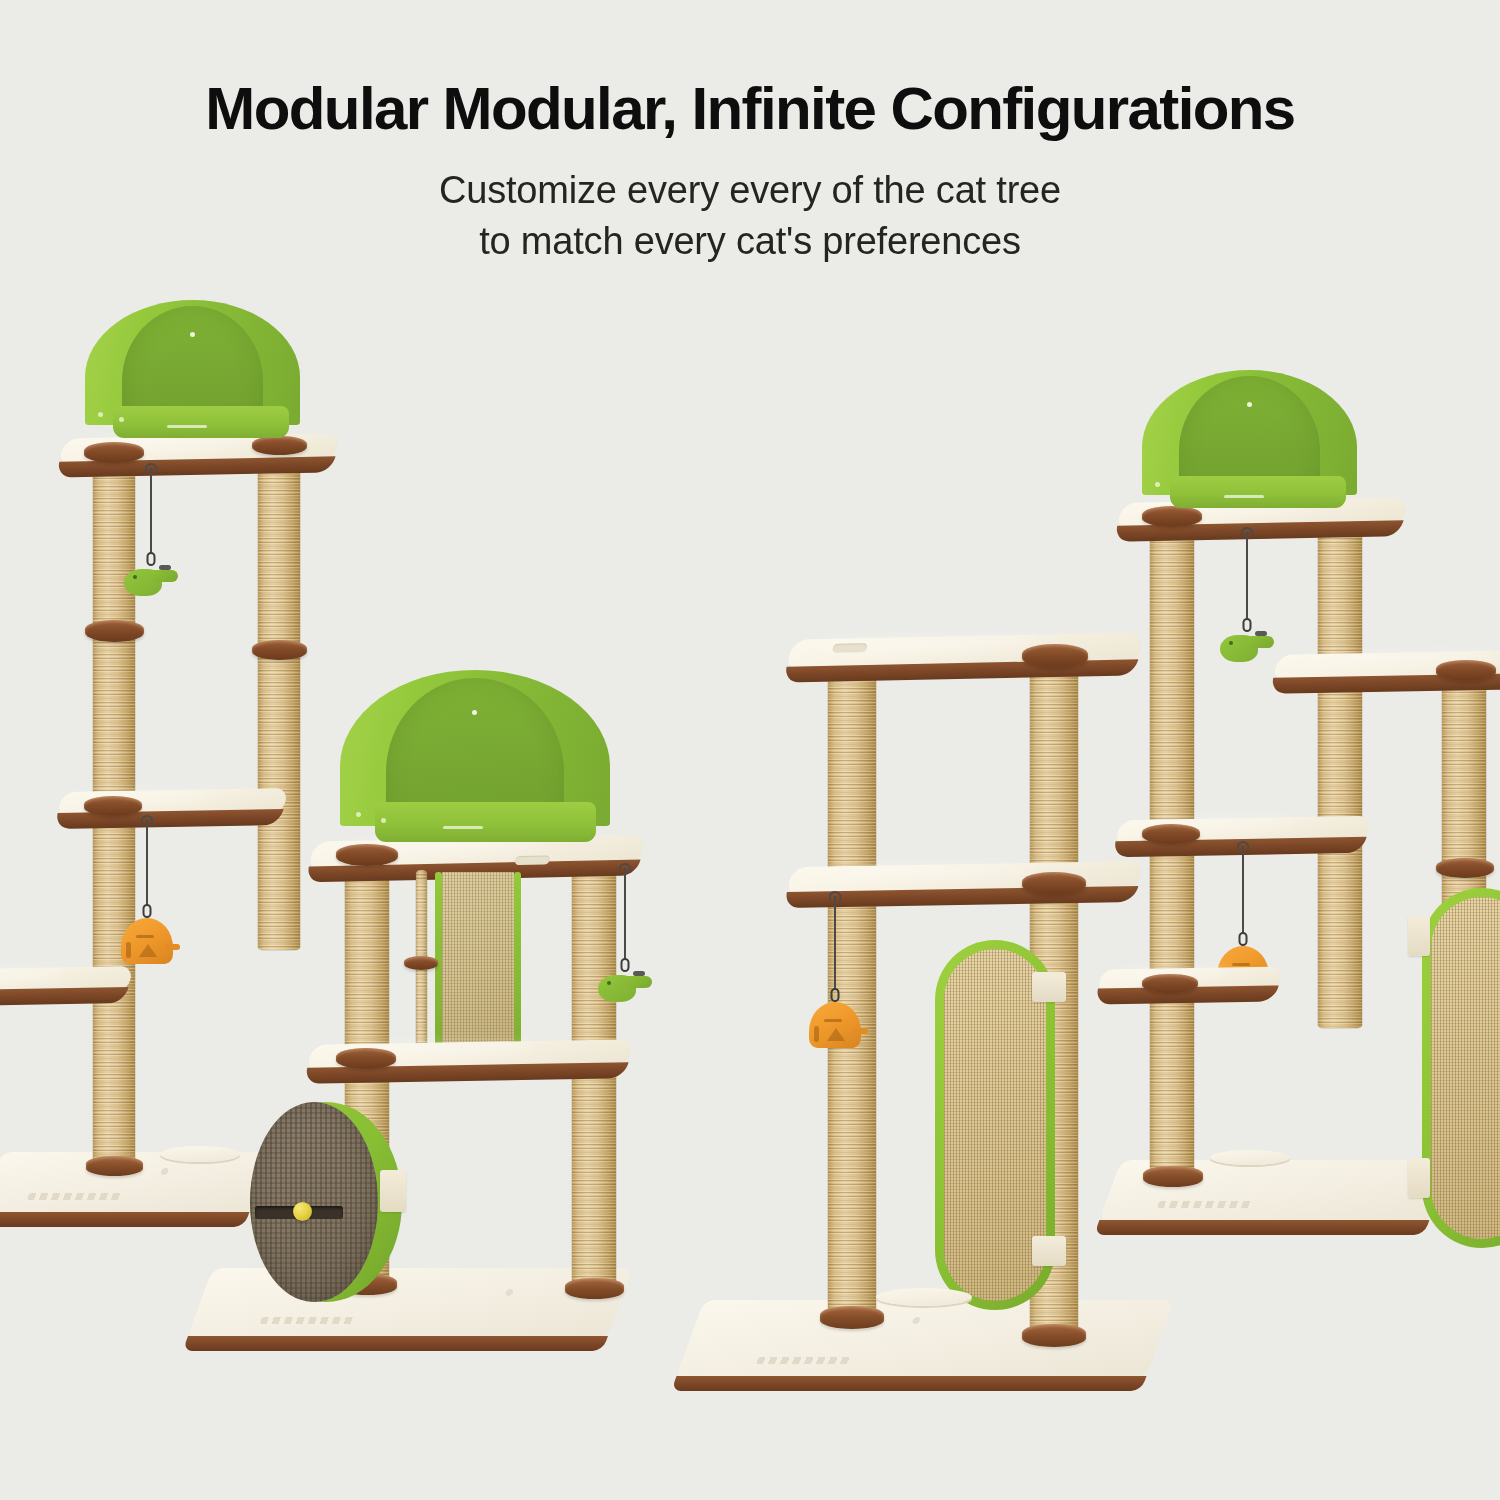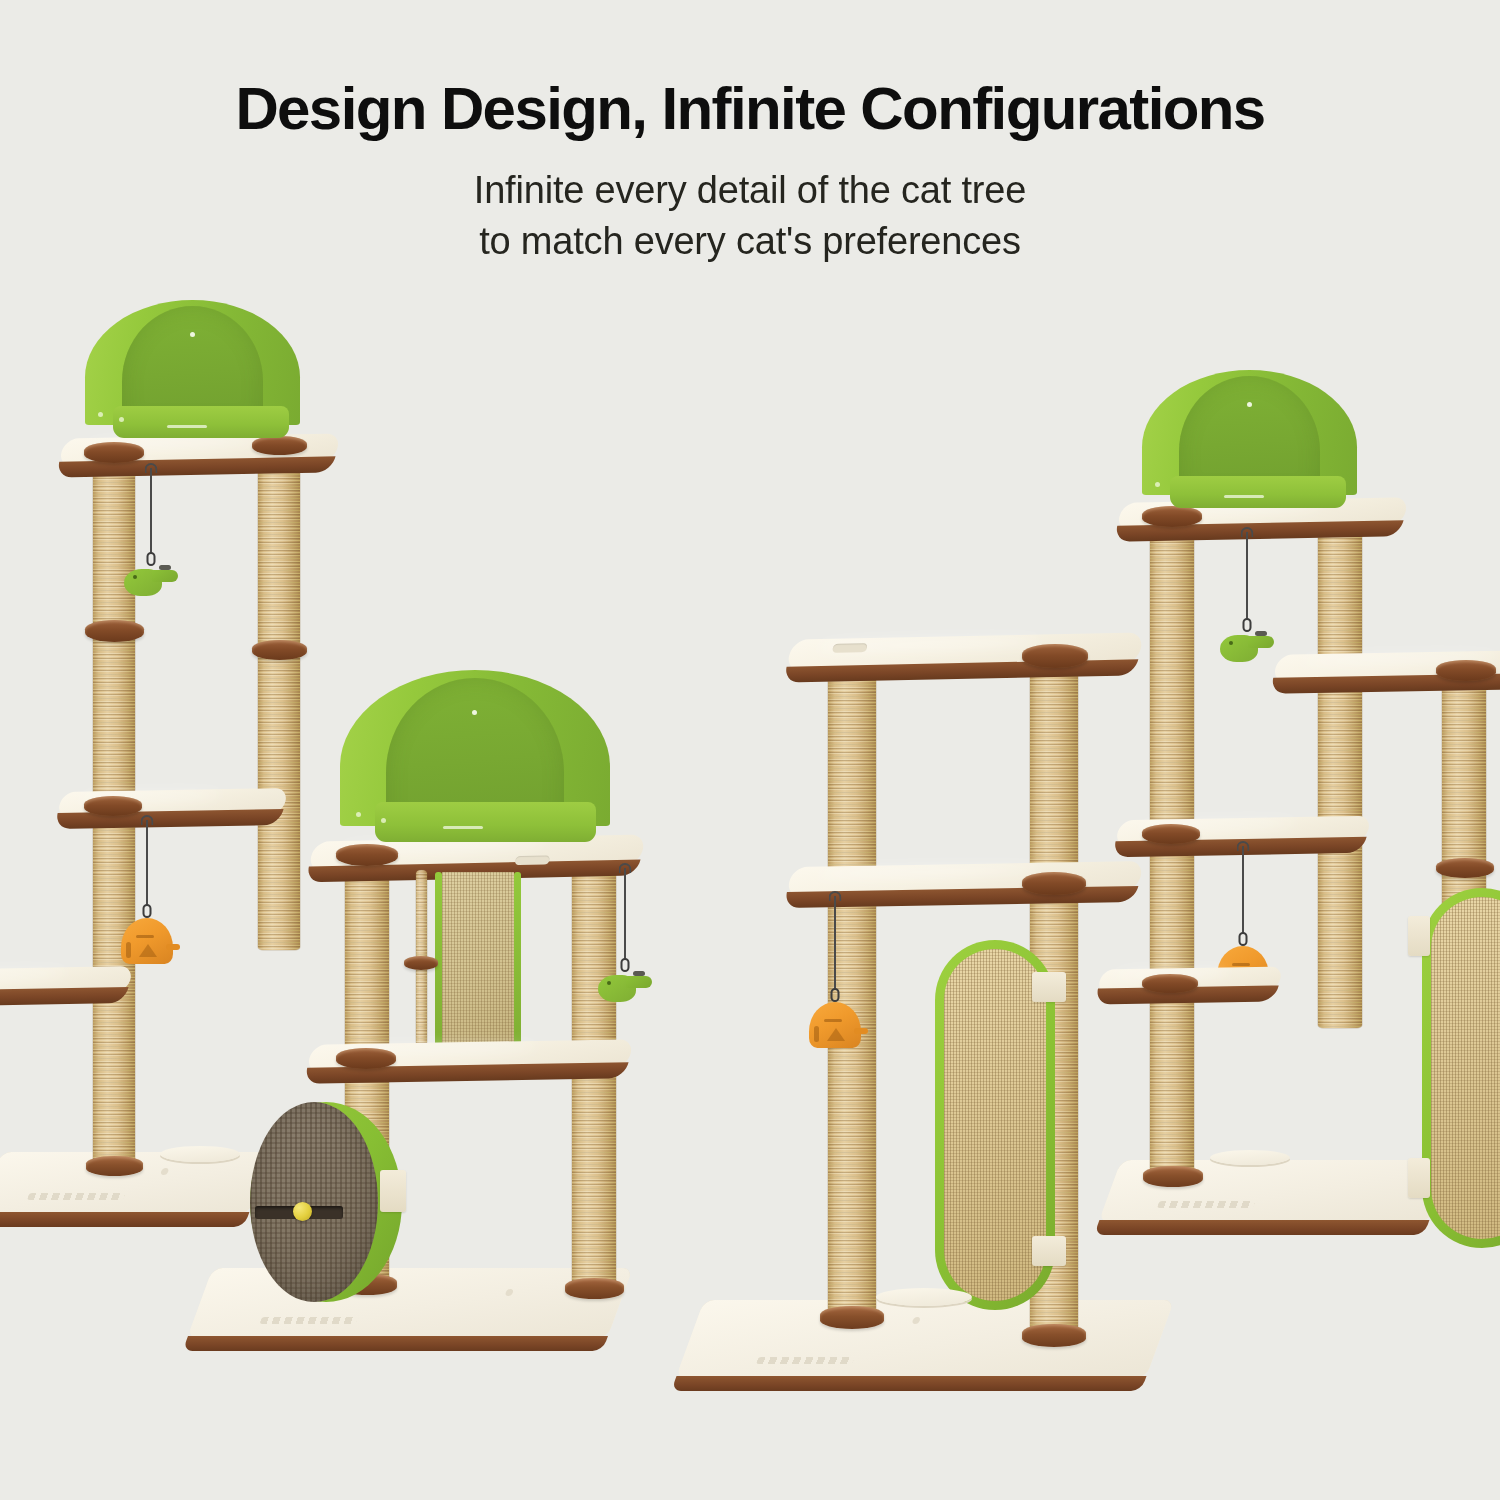--- a/index.html
+++ b/index.html
@@ -408,23 +408,23 @@
     background: linear-gradient(175deg, #fbf7eb 0%, #eee8d8 100%);
     box-shadow: 0 2px 0 #ddd5c2;
   }
 </style>
 </head>
 <body>
 
 <div id="page">
 
   <div id="header">
-    <div id="headline">Design Design, Infinite Configurations</div>
+    <div id="headline">Modular Modular, Infinite Configurations</div>
     <div id="subline">
-      <span class="l">Infinite every detail of the cat tree</span>
+      <span class="l">Customize every every of the cat tree</span>
       <span class="l">to match every cat's preferences</span>
     </div>
   </div>
 
   <div id="scene">
 
     <div class="unit" style="left:0px; top:300px; width:420px; height:930px;">
 
       <div class="base" style="left:-10px; top:852px; width:270px; height:62px; transform:skewX(-20deg);">
         <div class="top"></div>

